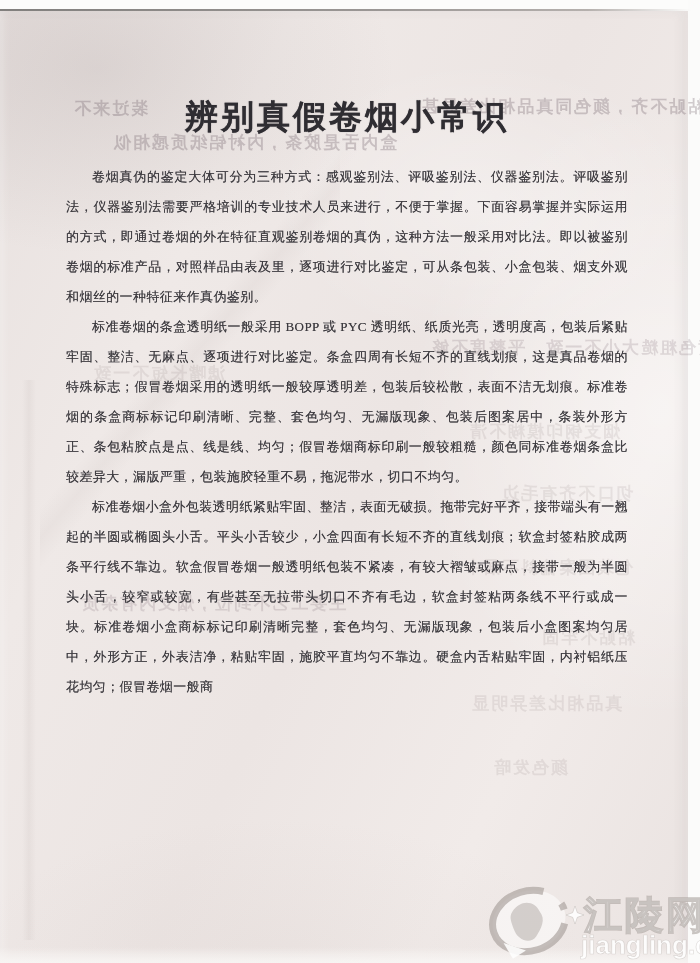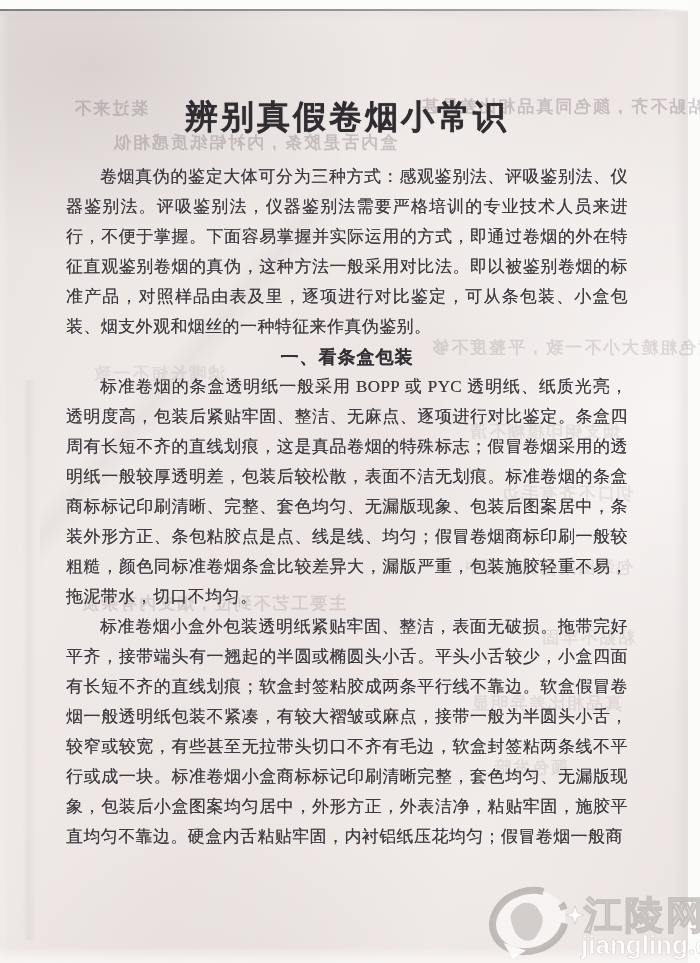--- a/index.html
+++ b/index.html
@@ -33,21 +33,21 @@
 
   
   .content{position:absolute;left:66px;top:94px;width:562px;color:#3e3c40;}
   .doc-title{
     margin:0 0 22px 0;text-align:center;
     font-family:"Liberation Sans","DejaVu Sans",sans-serif;
     font-size:33px;font-weight:bold;color:#2f2d32;letter-spacing:3px;line-height:46px;
     text-shadow:0 0 0.7px rgba(47,45,50,0.85);
   }
   .para{
-    margin:0;font-size:17px;line-height:30px;text-align:justify;text-indent:2em;
+    margin:0;font-size:13px;line-height:30px;text-align:justify;text-indent:2em;
     letter-spacing:0.4px;color:#3c3a3f;
     text-shadow:0 0 0.6px rgba(60,58,63,0.7);
   }
   .sec-heading{
     margin:0;font-size:18px;line-height:30px;font-weight:bold;text-align:center;
     font-family:"Liberation Sans","DejaVu Sans",sans-serif;color:#333136;
     letter-spacing:1px;text-shadow:0 0 0.6px rgba(51,49,54,0.8);
   }
 
   
@@ -83,21 +83,20 @@
   <div class="bleed faint" style="top:482px;left:500px;">切口不齐有毛边</div>
   <div class="bleed faint" style="top:556px;left:462px;">包装图案偏斜不居中</div>
   <div class="bleed" style="top:592px;left:80px;">主要工艺不到位，烟支内有杂质</div>
   <div class="bleed faint" style="top:626px;left:540px;">粘贴不牢固</div>
   <div class="bleed faint" style="top:692px;left:470px;">真品相比差异明显</div>
   <div class="bleed faint" style="top:756px;left:492px;">颜色发暗</div>
 
   <div class="content">
     <h1 class="doc-title">辨别真假卷烟小常识</h1>
     <p class="para">卷烟真伪的鉴定大体可分为三种方式：感观鉴别法、评吸鉴别法、仪器鉴别法。评吸鉴别法，仪器鉴别法需要严格培训的专业技术人员来进行，不便于掌握。下面容易掌握并实际运用的方式，即通过卷烟的外在特征直观鉴别卷烟的真伪，这种方法一般采用对比法。即以被鉴别卷烟的标准产品，对照样品由表及里，逐项进行对比鉴定，可从条包装、小盒包装、烟支外观和烟丝的一种特征来作真伪鉴别。</p>
-    <h2 class="sec-heading">一、看条盒包装</h2>
     <p class="para">标准卷烟的条盒透明纸一般采用 BOPP 或 PYC 透明纸、纸质光亮，透明度高，包装后紧贴牢固、整洁、无麻点、逐项进行对比鉴定。条盒四周有长短不齐的直线划痕，这是真品卷烟的特殊标志；假冒卷烟采用的透明纸一般较厚透明差，包装后较松散，表面不洁无划痕。标准卷烟的条盒商标标记印刷清晰、完整、套色均匀、无漏版现象、包装后图案居中，条装外形方正、条包粘胶点是点、线是线、均匀；假冒卷烟商标印刷一般较粗糙，颜色同标准卷烟条盒比较差异大，漏版严重，包装施胶轻重不易，拖泥带水，切口不均匀。</p>
     <p class="para">标准卷烟小盒外包装透明纸紧贴牢固、整洁，表面无破损。拖带完好平齐，接带端头有一翘起的半圆或椭圆头小舌。平头小舌较少，小盒四面有长短不齐的直线划痕；软盒封签粘胶成两条平行线不靠边。软盒假冒卷烟一般透明纸包装不紧凑，有较大褶皱或麻点，接带一般为半圆头小舌，较窄或较宽，有些甚至无拉带头切口不齐有毛边，软盒封签粘两条线不平行或成一块。标准卷烟小盒商标标记印刷清晰完整，套色均匀、无漏版现象，包装后小盒图案均匀居中，外形方正，外表洁净，粘贴牢固，施胶平直均匀不靠边。硬盒内舌粘贴牢固，内衬铝纸压花均匀；假冒卷烟一般商</p>
   </div>
 
   <div class="watermark">
     <svg viewBox="0 0 216 82" width="216" height="82">
       <g opacity="0.93">
         <g transform="translate(45,42) rotate(-18)">
           <ellipse rx="37" ry="30" fill="rgba(255,255,255,0.55)" stroke="rgba(172,164,160,0.75)" stroke-width="7" stroke-dasharray="168 22" stroke-dashoffset="-14"></ellipse>
           <path d="M-13,-14 C-1,-24 12,-17 13,-6 C17,4 9,11 2,17 C-6,23 -17,15 -17,3 C-17,-5 -18,-10 -13,-14 Z" fill="rgba(172,164,160,0.50)"></path>

